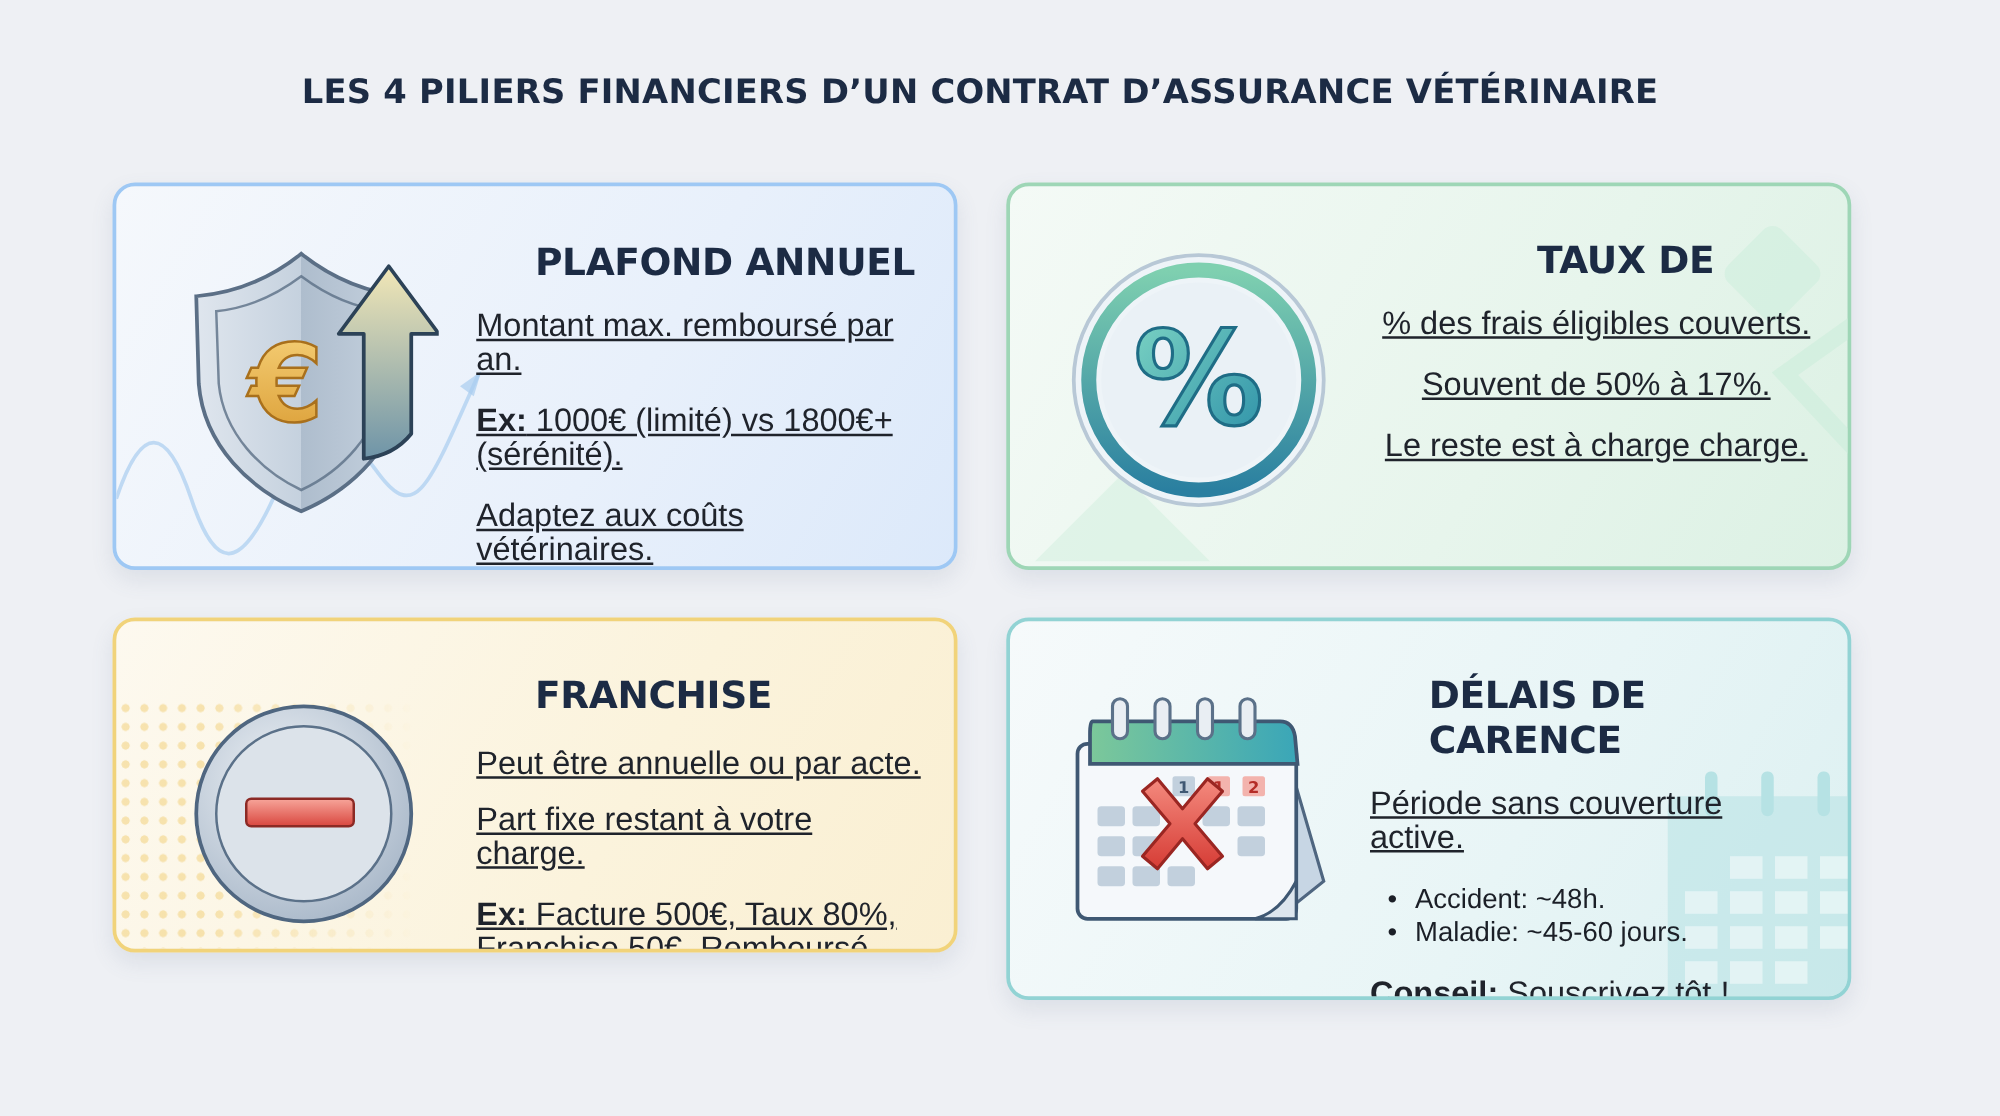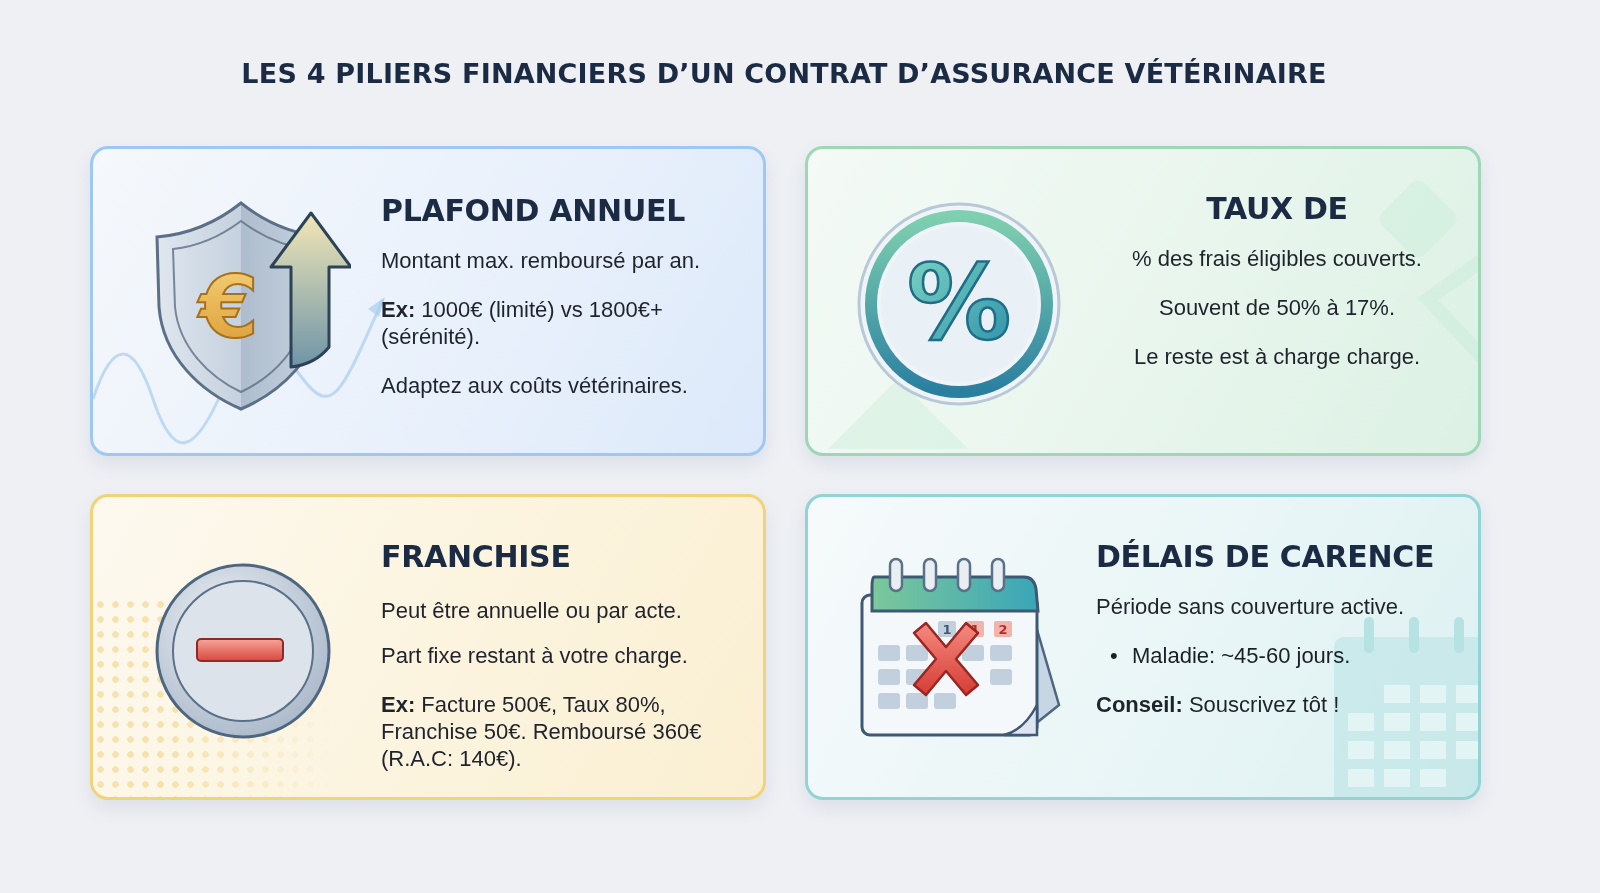--- a/index.html
+++ b/index.html
@@ -22,32 +22,33 @@
   .card {
     position: absolute;
     width: 676px; height: 310px;
     border-radius: 18px;
     border: 3px solid;
     overflow: hidden;
     box-shadow: 0 8px 18px rgba(90,110,140,0.12);
   }
   .card.c1 { left: 90px; top: 146px; border-color: #9ec8f4; background: linear-gradient(120deg, #f5f8fc 0%, #e8f0fb 60%, #dce9fa 100%); }
   .card.c2 { left: 805px; top: 146px; border-color: #9ed6b6; background: linear-gradient(120deg, #f4faf6 0%, #e7f5ec 60%, #dcf1e4 100%); }
-  .card.c3 { left: 90px; top: 494px; border-color: #f1d37a; height: 306px; background: linear-gradient(120deg, #fdf9ef 0%, #fbf3dc 60%, #faefd2 100%); }
+  .card.c3 { left: 90px; top: 494px; border-color: #f1d37a; height: 268px; background: linear-gradient(120deg, #fdf9ef 0%, #fbf3dc 60%, #faefd2 100%); }
   .card.c4 { left: 805px; top: 494px; border-color: #92d3d4; height: 306px; background: linear-gradient(120deg, #f6fafb 0%, #e8f5f6 60%, #dcf0f1 100%); }
 
   .card-text { position: absolute; left: 288px; right: 20px; }
   .card-title {
     font-family: "DejaVu Sans", sans-serif;
     font-weight: bold; font-size: 30px; line-height: 36px;
-    color: #1c2b44; letter-spacing: -0.3px;
+    color: #1c2b44; letter-spacing: -0.3px; margin-left: 47px;
   }
   .para {
-    font-size: 22px; line-height: 27px; color: #1f232b;
+    font-size: 26px; line-height: 27px; color: #1f232b;
     margin-top: 22px;
+    text-decoration: underline;
   }
   .para.first { margin-top: 18px; }
   .para b { font-weight: bold; }
   .bullets { list-style: none; margin-top: 22px; font-size: 22px; line-height: 27px; }
   .bullets li { padding-left: 36px; position: relative; }
   .bullets li::before { content: "\2022"; position: absolute; left: 14px; }
 
   .icon { position: absolute; }
   .deco { position: absolute; pointer-events: none; }
   .dots {
@@ -216,17 +217,18 @@
     <text x="93" y="79" text-anchor="middle" font-family="DejaVu Sans, sans-serif" font-weight="bold" font-size="13" fill="#3f5873">1</text>
     <text x="121" y="79" text-anchor="middle" font-family="DejaVu Sans, sans-serif" font-weight="bold" font-size="13" fill="#b52d27">1</text>
     <text x="149" y="79" text-anchor="middle" font-family="DejaVu Sans, sans-serif" font-weight="bold" font-size="13" fill="#b52d27">2</text>
     <path d="M60 78 L72 68 L92 92 L112 68 L124 78 L102 104 L124 130 L112 140 L92 116 L72 140 L60 130 L82 104 Z" fill="url(#x4)" stroke="#9a2622" stroke-width="2.5" stroke-linejoin="round"></path>
     <path d="M183 150 Q 170 175 150 180 L 183 180 Z" fill="#dde6ee" stroke="#3f5873" stroke-width="2.5"></path>
   </svg>
   <div class="card-text" style="top:42px;">
     <h2 class="card-title">DÉLAIS DE CARENCE</h2>
     <p class="para first">Période sans couverture active.</p>
     <ul class="bullets">
+      <li>Accident: ~48h.</li>
       <li>Maladie: ~45-60 jours.</li>
     </ul>
     <p class="para"><b>Conseil:</b><span> Souscrivez tôt !</span></p>
   </div>
 </section>
 
 </body></html>

